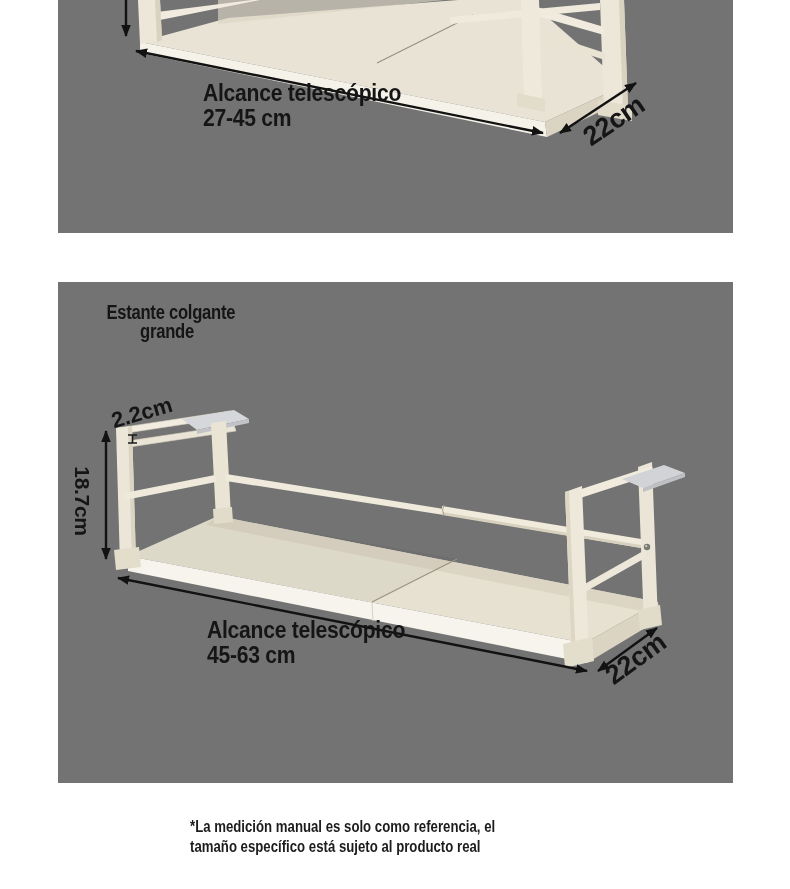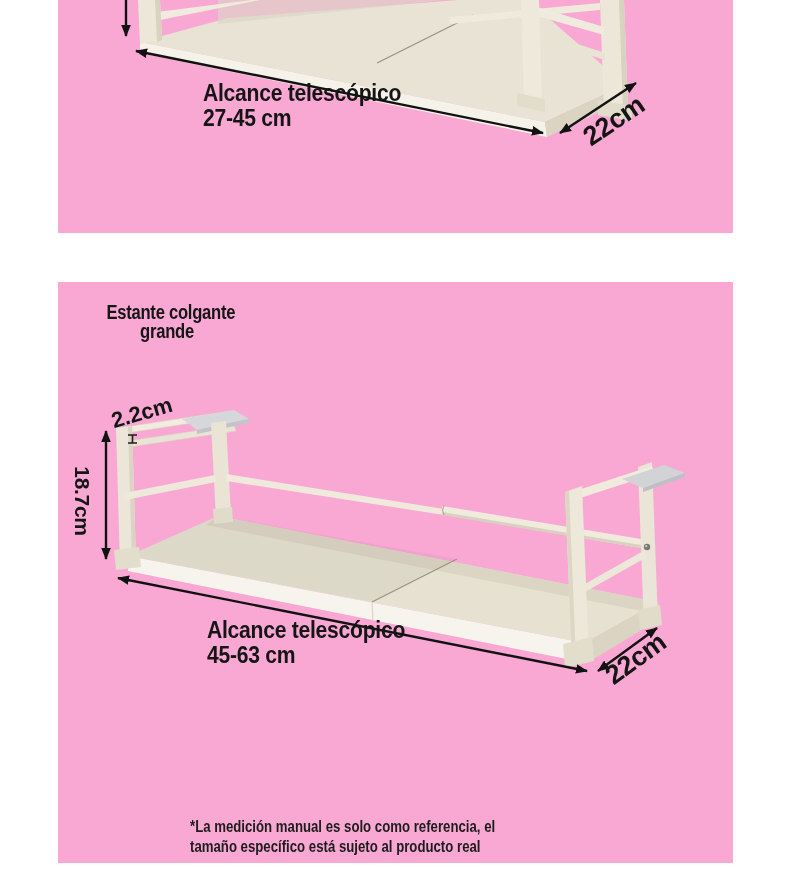--- a/index.html
+++ b/index.html
@@ -4,24 +4,24 @@
 <style>
   html,body { margin:0; padding:0; }
   body {
     width:790px; height:889px; position:relative;
     background:#ffffff; overflow:hidden;
     font-family:"Liberation Sans", sans-serif;
     color:#161616;
   }
   .panel {
     position:absolute; left:58px; width:675px;
-    background:#f9a8d4; overflow:hidden;
+    background:#737373; overflow:hidden;
   }
   #panel-top    { top:0;     height:233px; }
-  #panel-bottom { top:282px; height:581px; }
+  #panel-bottom { top:282px; height:501px; }
   svg.illus { position:absolute; left:0; top:0; display:block; }
 
   .lbl { position:absolute; font-weight:bold; color:#151515; white-space:nowrap; }
 
   .range-block { line-height:25px; font-size:24px; letter-spacing:-0.3px;
                  transform:scaleX(0.88); transform-origin:left top; }
   #panel-top    .range-block { left:145px; top:80px; }
   #panel-bottom .range-block { left:149px; top:335px; }
 
   .depth-label { font-size:27px; letter-spacing:-0.5px; }

